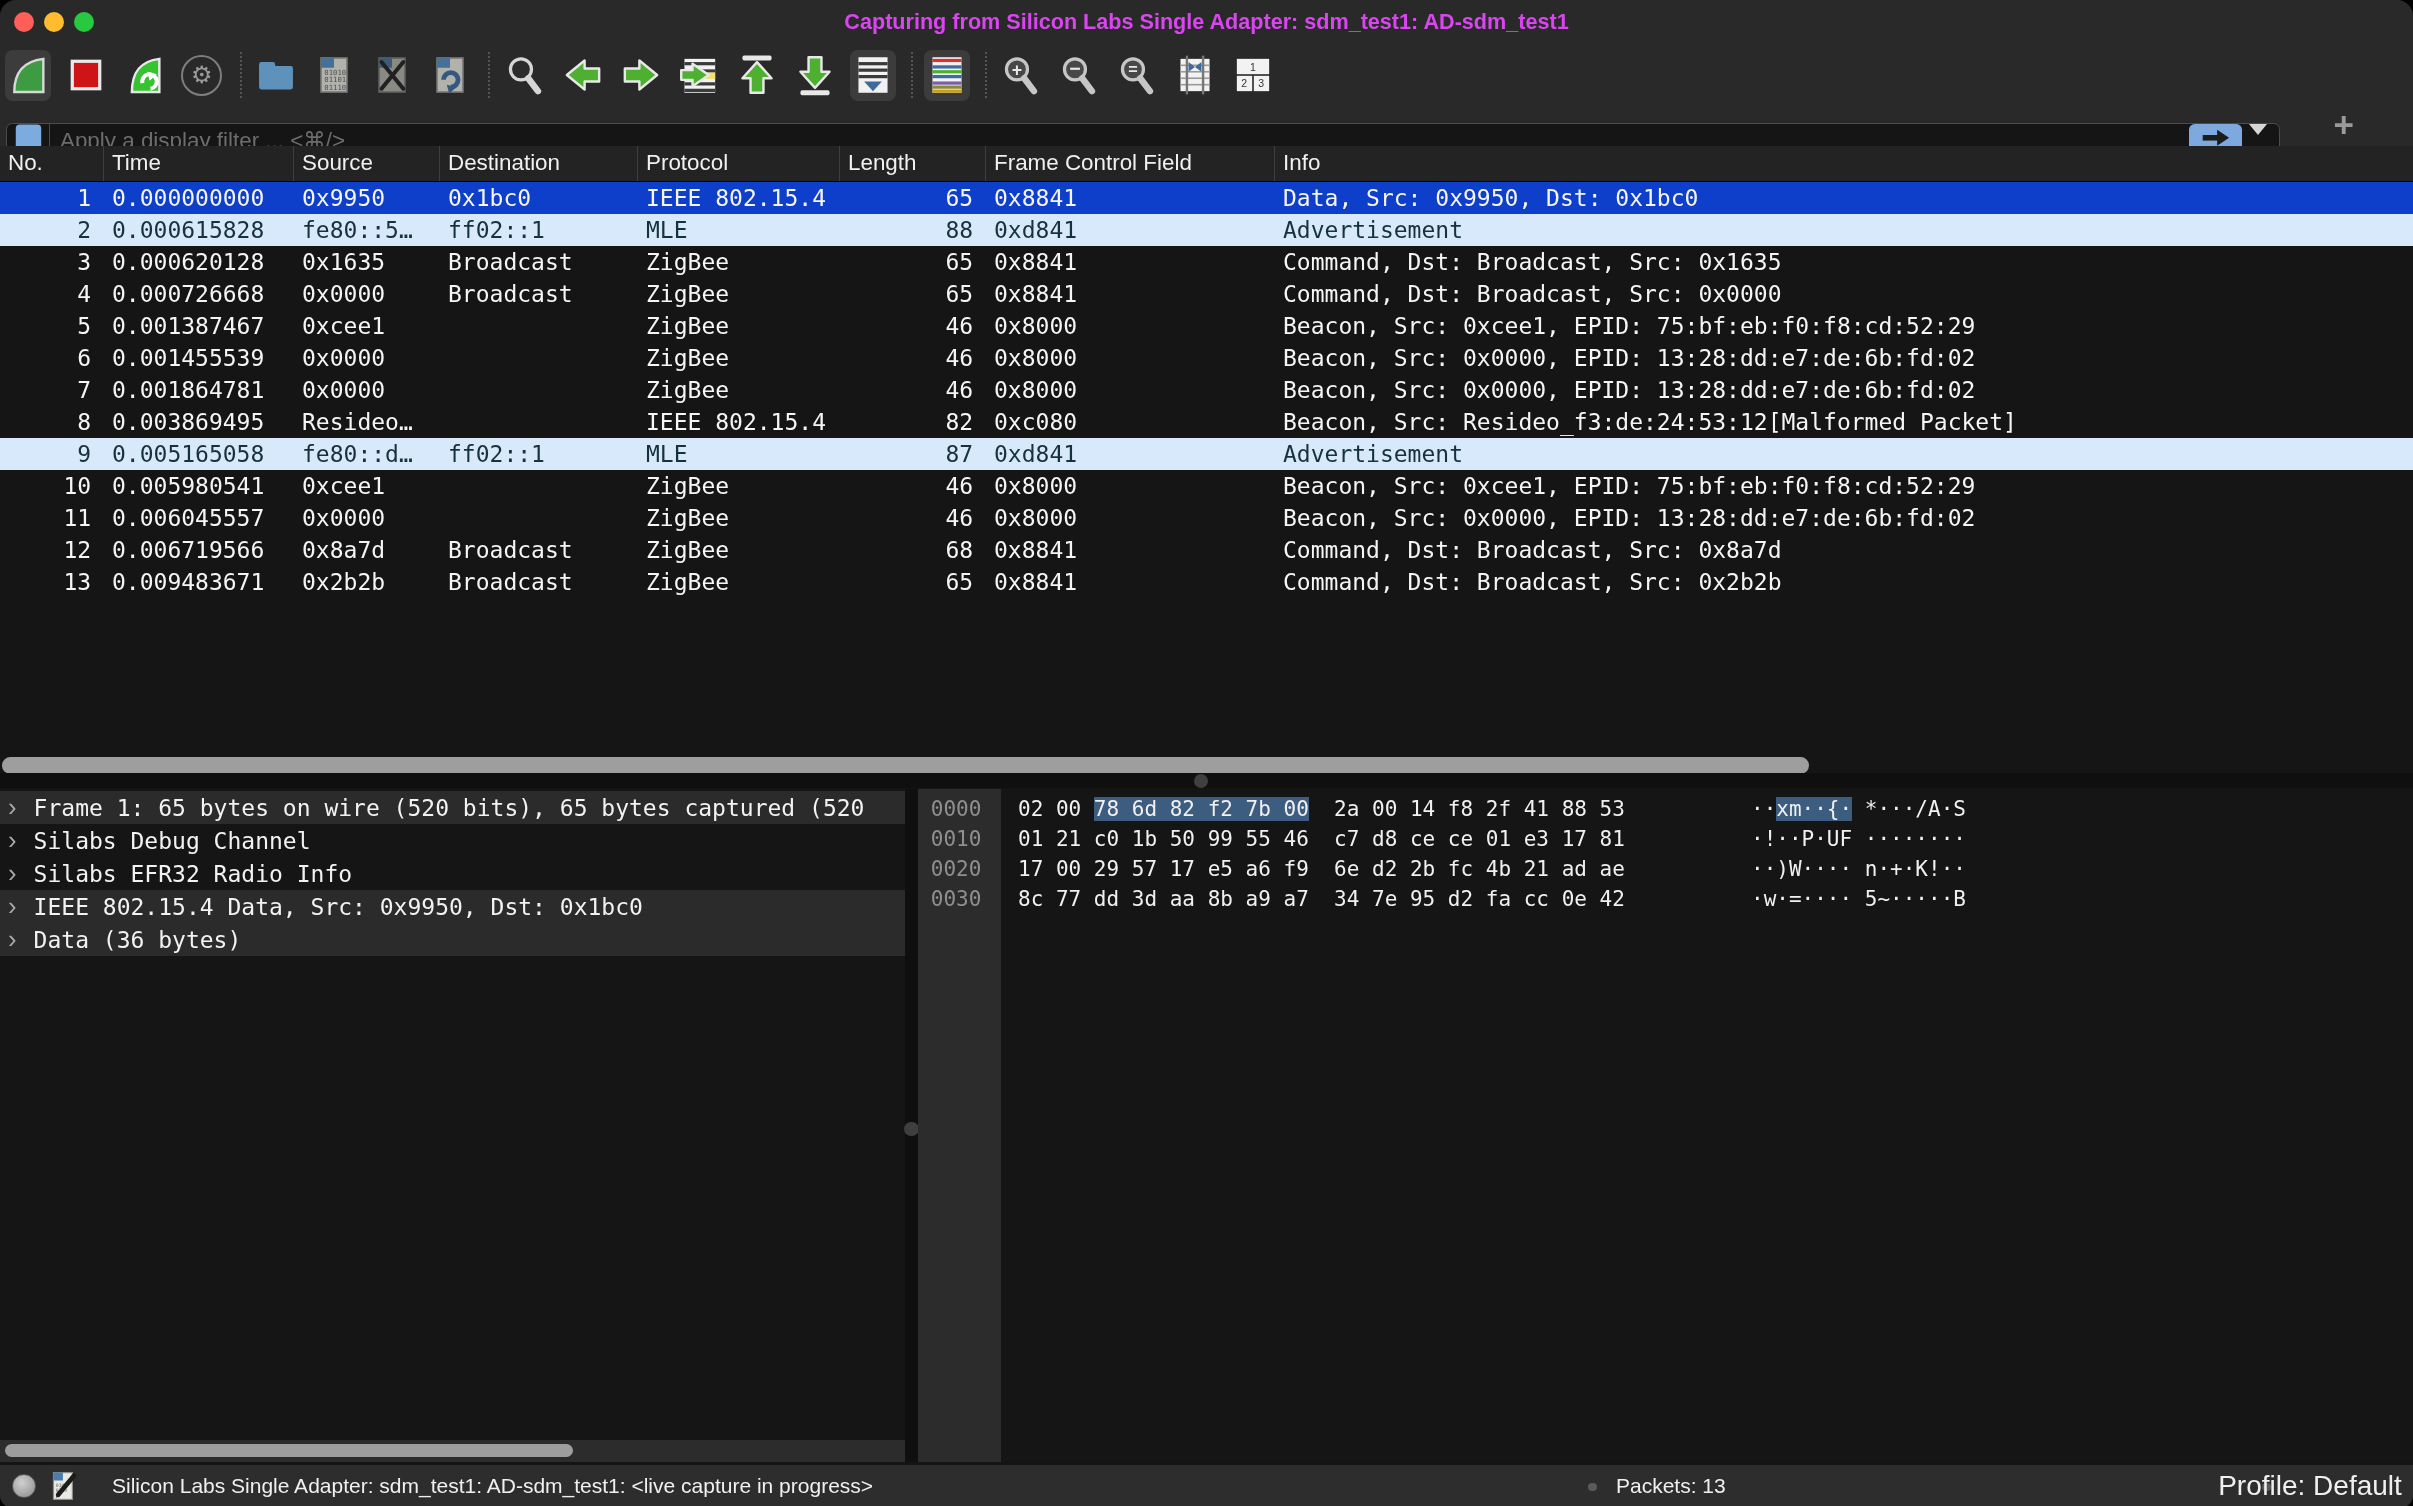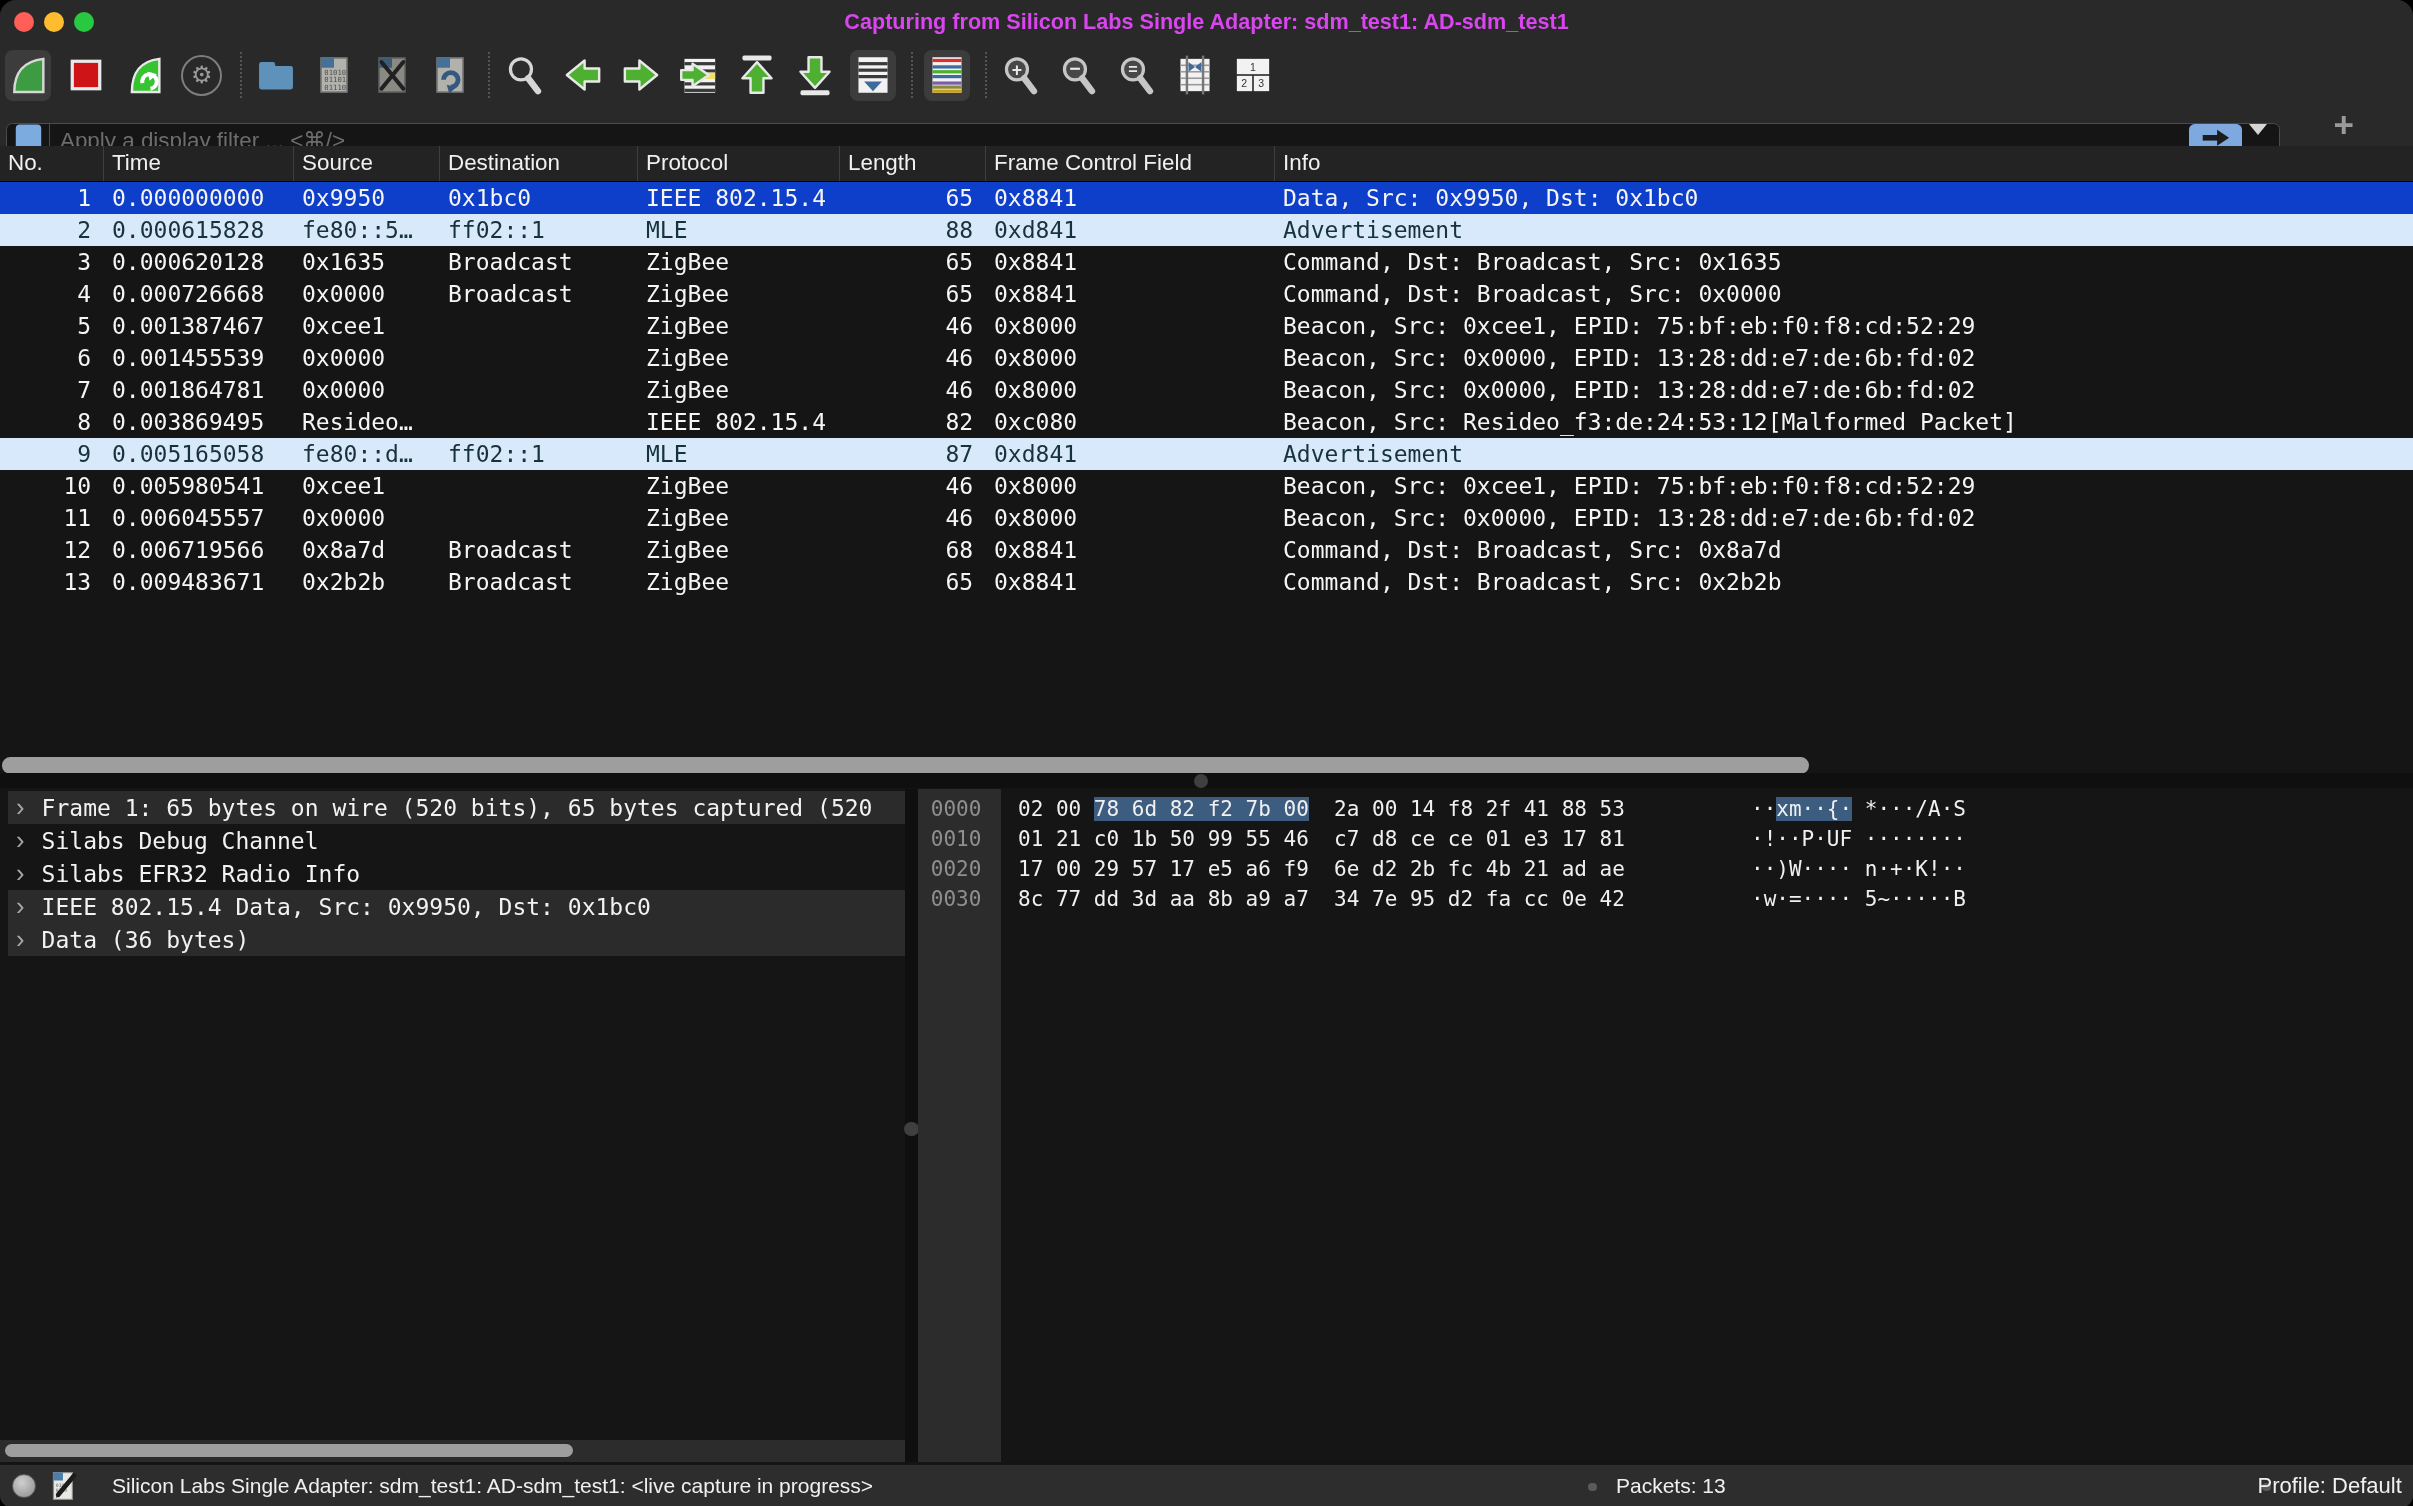--- a/index.html
+++ b/index.html
@@ -80,21 +80,21 @@
   .hl-byte, .hexrow .hl{background:#3c5c80;}
   
   .statusbar{position:absolute;left:0;top:1464px;width:100%;height:42px;background:#2d2d2d;
     border-top:1.6px solid #161616;box-sizing:border-box;}
   .sled{position:absolute;left:12px;top:8.8px;width:24px;height:24px;border-radius:50%;
     background:radial-gradient(circle at 40% 35%,#cfcfcf,#8b8b8b);border:1.6px solid #5a5a5a;box-sizing:border-box;}
   .scomment{position:absolute;left:50px;top:6.4px;}
   .stext{position:absolute;left:112px;top:0;height:41px;line-height:41px;color:#f0f0f0;font-size:21px;}
   .sdot{position:absolute;top:17.6px;width:8.8px;height:8.8px;border-radius:50%;background:#5a5a5a;}
   .spackets{position:absolute;left:1616px;top:0;height:41px;line-height:41px;color:#f0f0f0;font-size:21px;}
-  .sprofile{position:absolute;right:11.2px;top:0;height:41px;line-height:41px;color:#f0f0f0;font-size:22px;}
+  .sprofile{position:absolute;right:11.2px;top:0;height:41px;line-height:41px;color:#f0f0f0;font-size:28px;}
 </style>
 </head>
 <body>
 
 <div class="window">
 
   <div class="titlebar">
     <div class="tl red"></div>
     <div class="tl yellow"></div>
     <div class="tl green"></div>
@@ -435,21 +435,21 @@
       </div>
   </div>
   <div class="list-hscroll"></div>
 
   <div class="hsplit">
     <div class="splitdot" style="left:1194px;top:0.8px;"></div>
   </div>
 
   <div class="lower">
     <div class="detail">
-      <div style="padding-top:1.6px;padding-left:8px;">
+      <div style="padding-top:1.6px;">
           <div class="drow hl"><span class="chev">›</span><span>Frame 1: 65 bytes on wire (520 bits), 65 bytes captured (520</span></div>
           <div class="drow"><span class="chev">›</span><span>Silabs Debug Channel</span></div>
           <div class="drow"><span class="chev">›</span><span>Silabs EFR32 Radio Info</span></div>
           <div class="drow hl"><span class="chev">›</span><span>IEEE 802.15.4 Data, Src: 0x9950, Dst: 0x1bc0</span></div>
           <div class="drow hl"><span class="chev">›</span><span>Data (36 bytes)</span></div>
         </div>
       <div class="detail-scrollstrip">
         <div class="detail-hthumb"></div>
       </div>
     </div>

